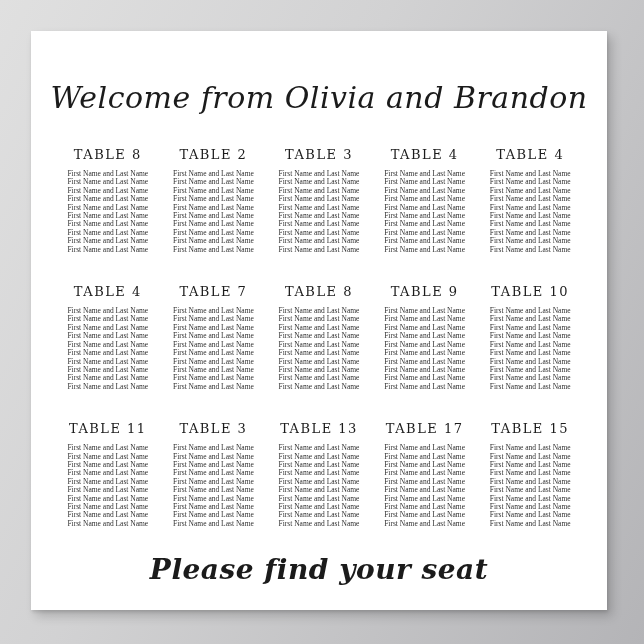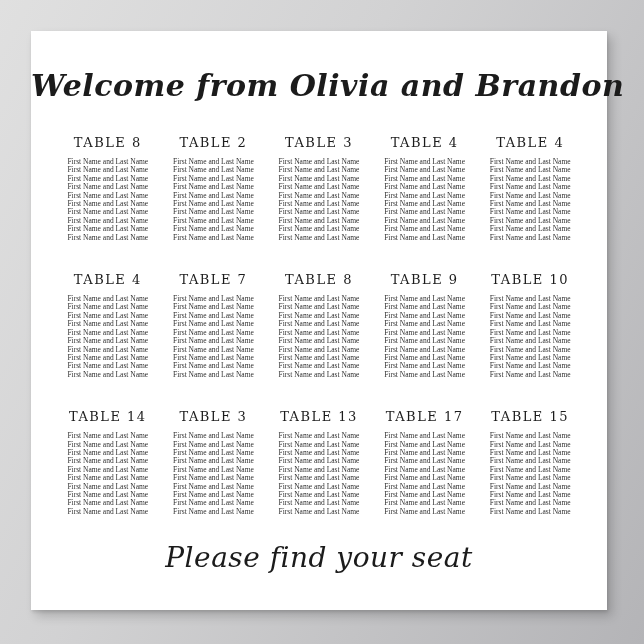--- a/index.html
+++ b/index.html
@@ -22,25 +22,25 @@
     position: absolute;
     left: 31px;
     top: 31px;
     width: 576px;
     height: 579px;
     background: #ffffff;
     box-shadow: 5px 6px 10px rgba(0,0,0,0.18), 1px 2px 3px rgba(0,0,0,0.12);
     box-sizing: border-box;
   }
   .title {
-    margin: 0;
+    margin: 12px;
     padding-top: 36px;
     font-family: "DejaVu Serif", serif;
     font-style: italic;
-    font-weight: bold;
+    font-weight: normal;
     font-size: 30px;
     line-height: 37px;
     text-align: center;
     color: #1b1b1b;
     letter-spacing: 0.5px;
     white-space: nowrap;
   }
   .tables-grid {
     margin: 32px 26px 0;
     display: grid;
@@ -65,21 +65,21 @@
     font-size: 7.5px;
     line-height: 8.4px;
     color: #2f2f2f;
     white-space: nowrap;
     overflow: hidden;
   }
   .footer {
     margin: 25px 0 0;
     font-family: "DejaVu Serif", serif;
     font-style: italic;
-    font-weight: normal;
+    font-weight: bold;
     font-size: 28px;
     line-height: 34px;
     text-align: center;
     color: #1b1b1b;
     letter-spacing: 0.5px;
     white-space: nowrap;
   }
 </style>
 </head>
 <body>
@@ -232,21 +232,21 @@
             <div class="guest-name">First Name and Last Name</div>
             <div class="guest-name">First Name and Last Name</div>
             <div class="guest-name">First Name and Last Name</div>
             <div class="guest-name">First Name and Last Name</div>
             <div class="guest-name">First Name and Last Name</div>
             <div class="guest-name">First Name and Last Name</div>
             <div class="guest-name">First Name and Last Name</div>
           </div>
         </div>
         <div class="table-block">
-          <div class="table-label">TABLE 14</div>
+          <div class="table-label">TABLE 11</div>
           <div class="guest-list">
             <div class="guest-name">First Name and Last Name</div>
             <div class="guest-name">First Name and Last Name</div>
             <div class="guest-name">First Name and Last Name</div>
             <div class="guest-name">First Name and Last Name</div>
             <div class="guest-name">First Name and Last Name</div>
             <div class="guest-name">First Name and Last Name</div>
             <div class="guest-name">First Name and Last Name</div>
             <div class="guest-name">First Name and Last Name</div>
             <div class="guest-name">First Name and Last Name</div>

